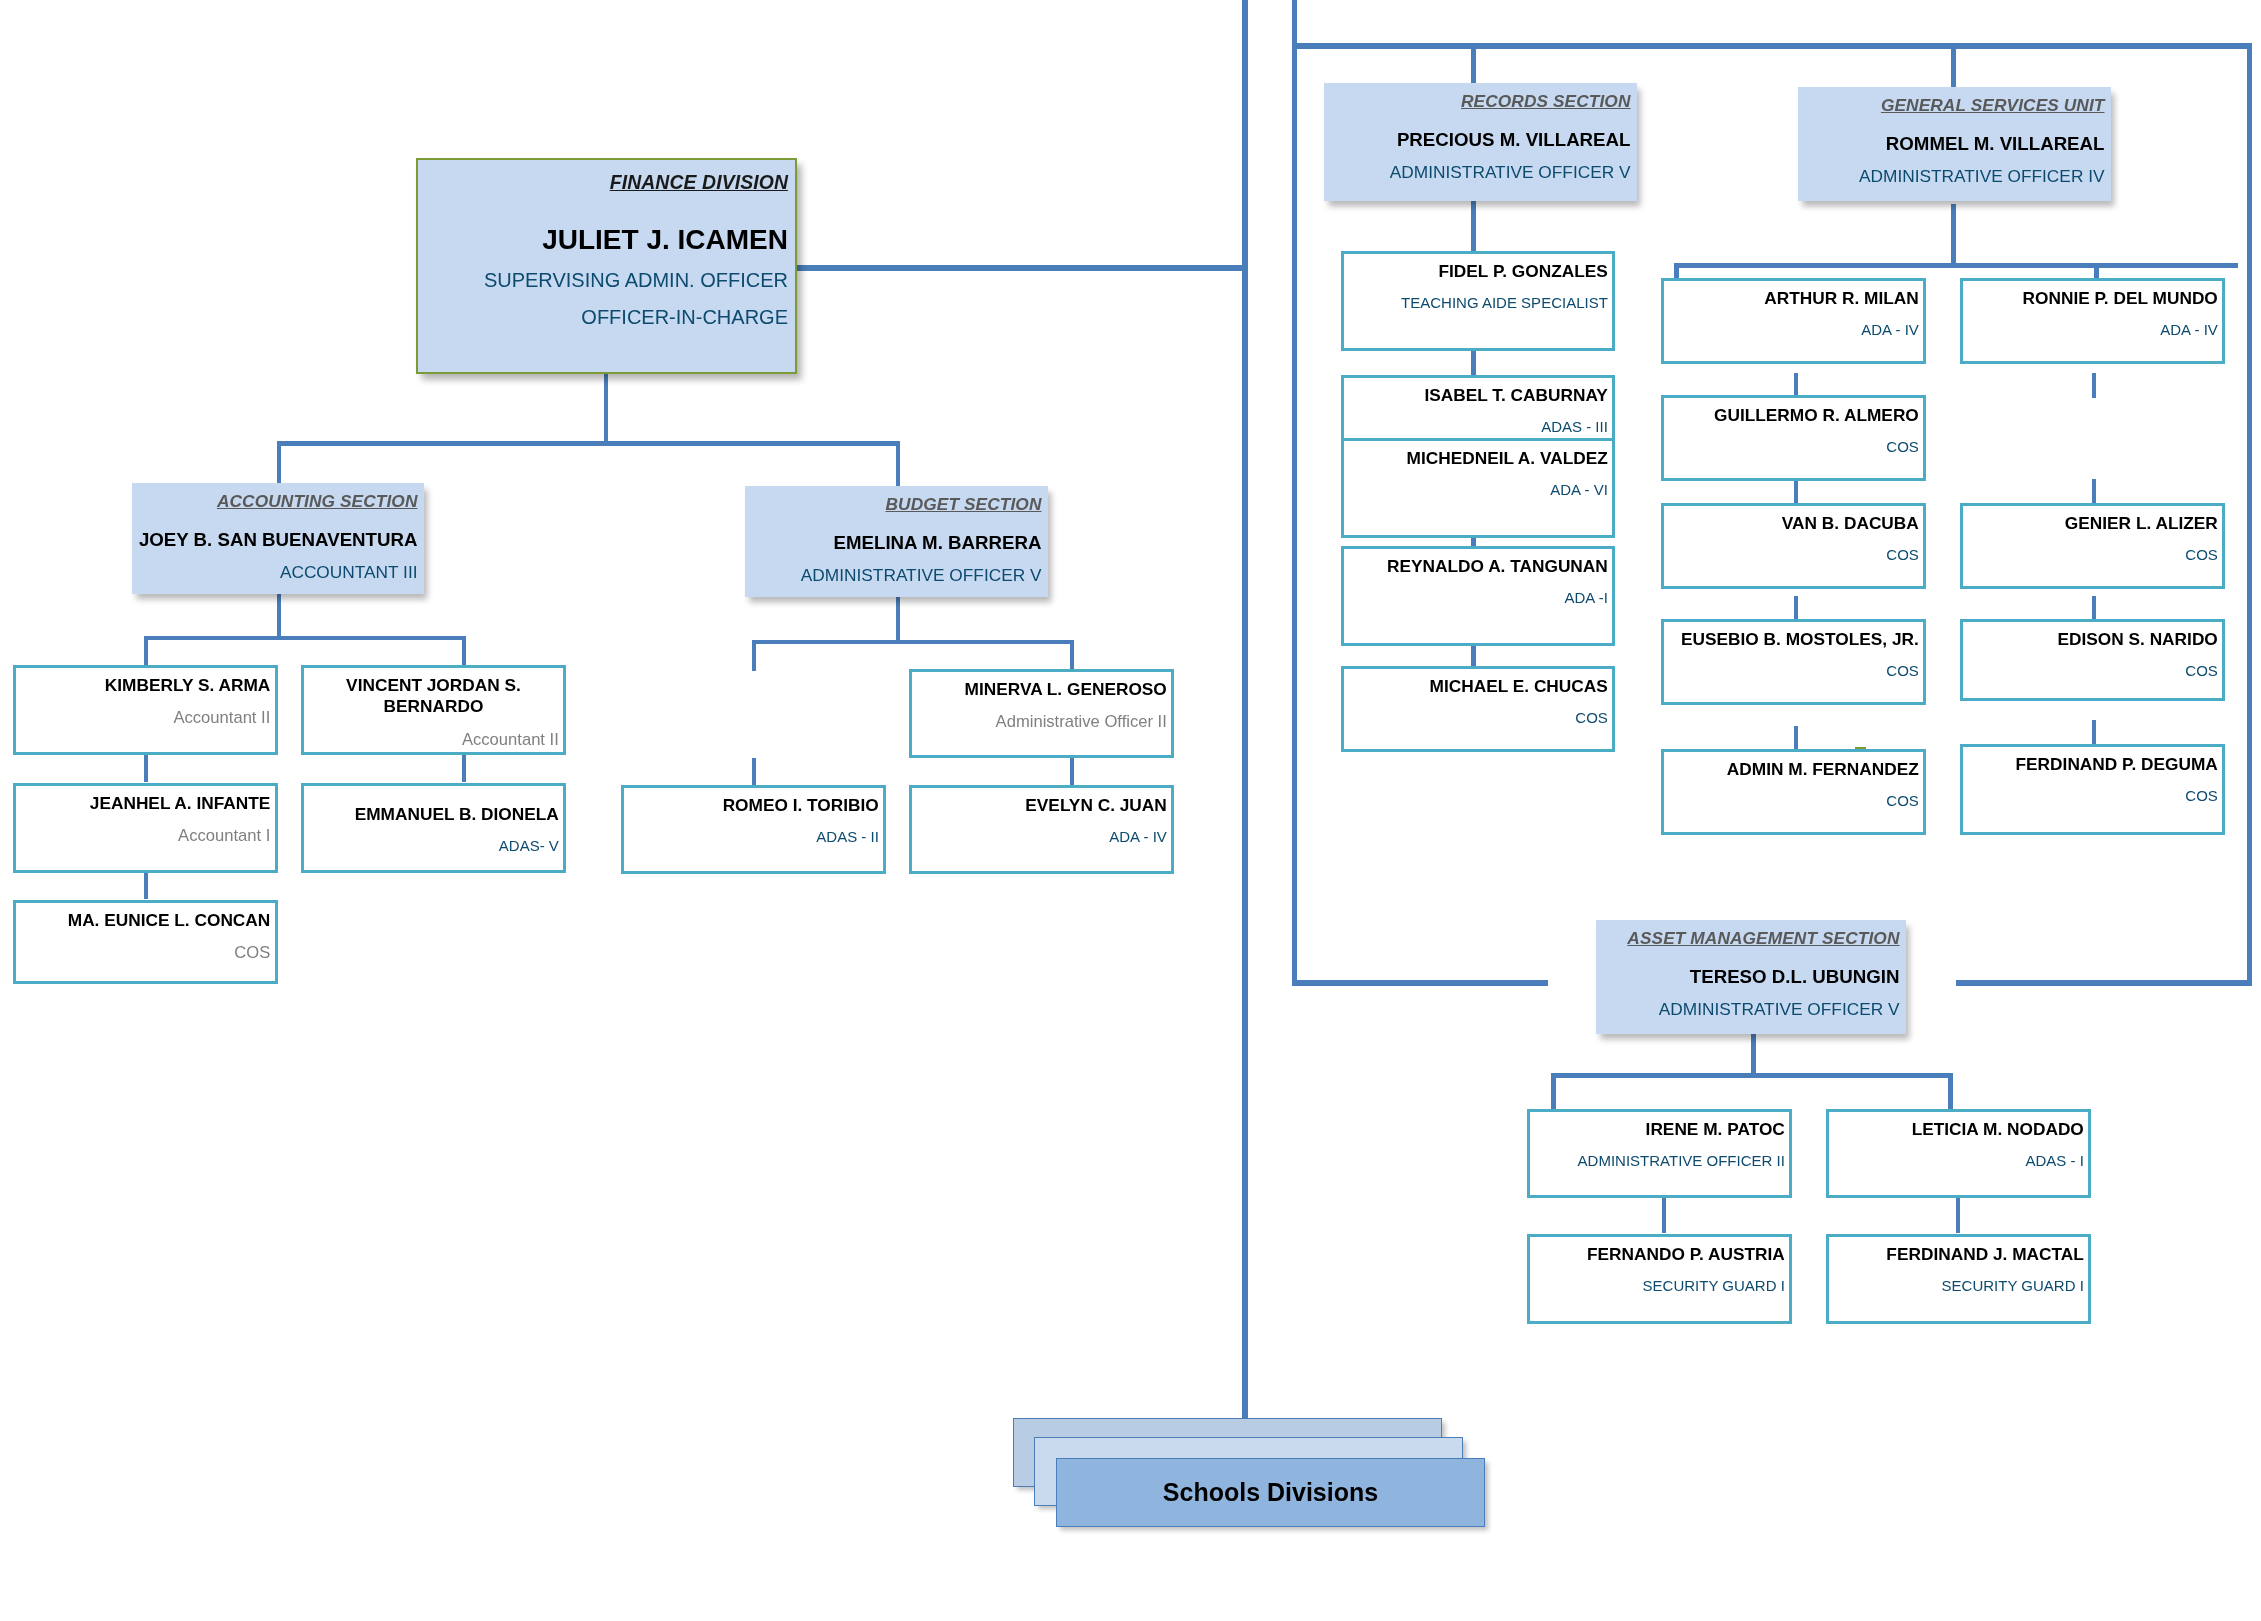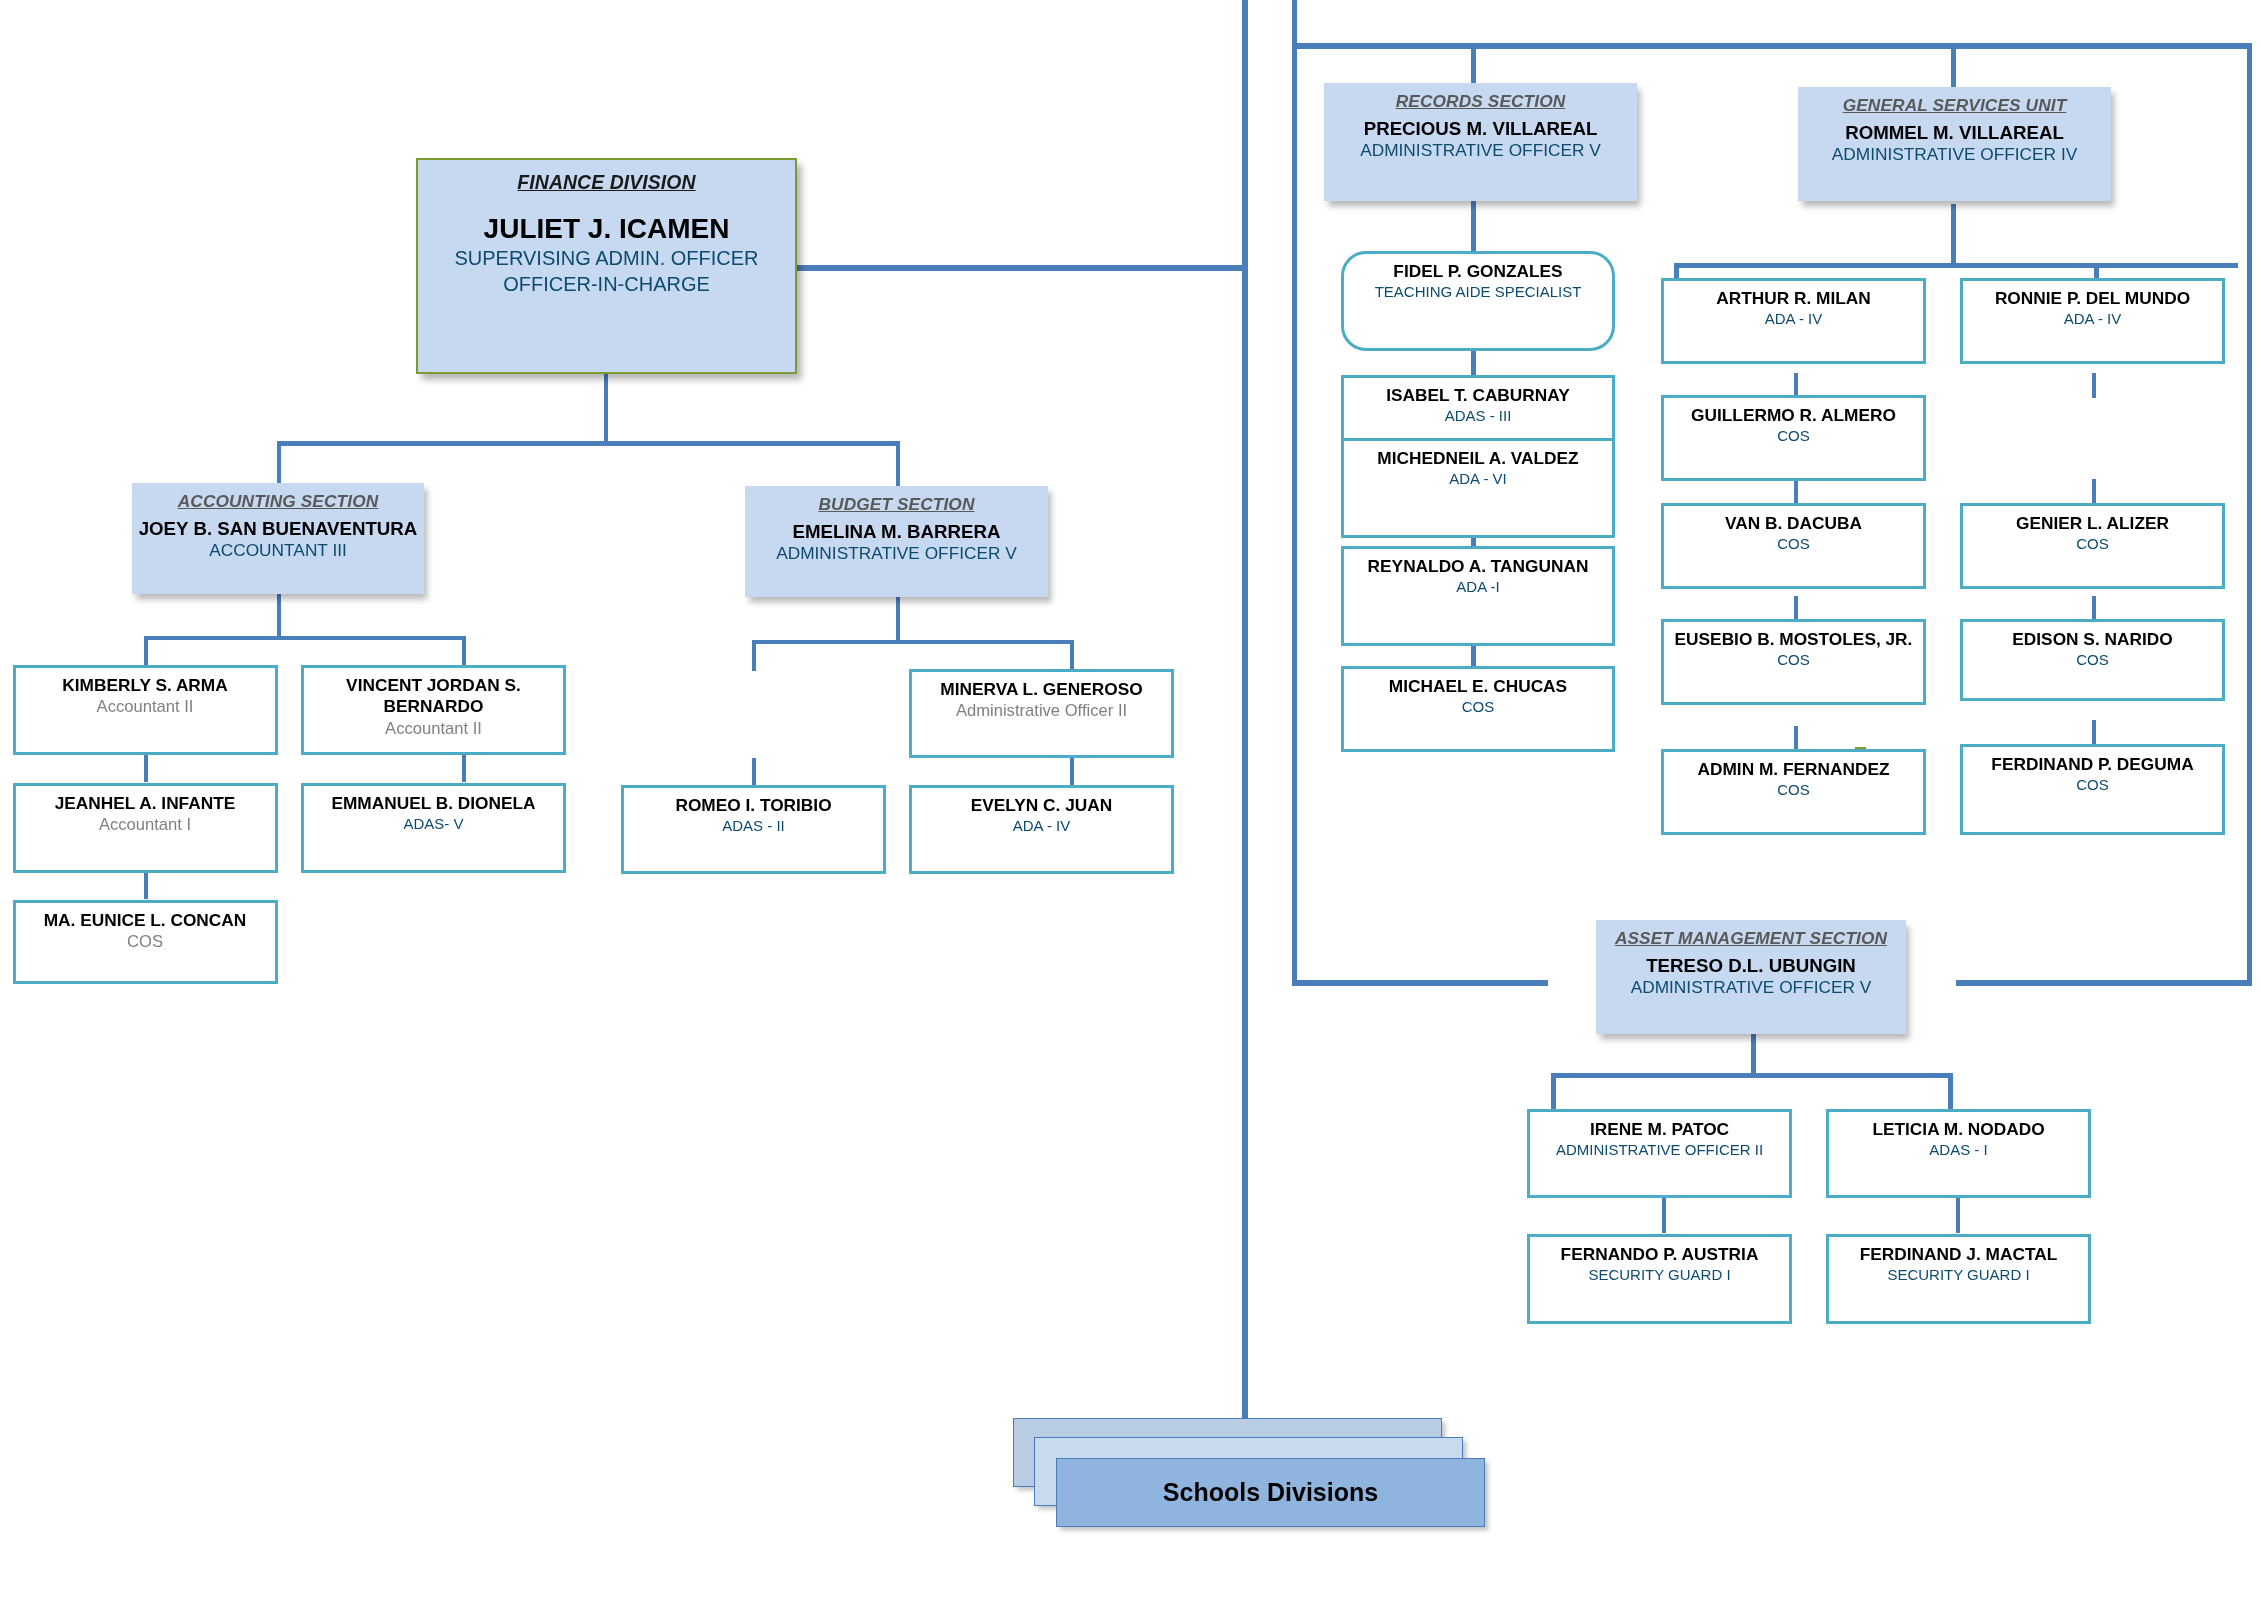--- a/index.html
+++ b/index.html
@@ -19,24 +19,25 @@
   .ln{position:absolute;background:#4a7ebb;}
   .ln.v{width:4.8px;}
   .ln.h{height:4.8px;}
 
   
   .box{
     position:absolute;
     box-sizing:border-box;
     display:flex;
     flex-direction:column;
-    align-items:center;
+    align-items:flex-end;
     justify-content:flex-start;
     text-align:center;
     line-height:1.18;
+    gap:11px;
   }
 
   
   .box.mgr{
     background:#c6d9f1;
     border:0.7px solid #c6d9f1;
     box-shadow:4.2px 5.5px 6.2px rgba(0,0,0,0.28);
     padding:7px 5.5px 7px 5.5px;
   }
   
@@ -236,21 +237,21 @@
     <div class="nm">EVELYN C. JUAN</div>
     <div class="ps">ADA - IV</div>
   </div>
 
   <div class="box mgr" style="left:1324px;top:83px;width:313px;height:118px;">
     <div class="sec-title">RECORDS SECTION</div>
     <div class="nm">PRECIOUS M. VILLAREAL</div>
     <div class="ps">ADMINISTRATIVE OFFICER V</div>
   </div>
 
-  <div class="box staff" style="left:1341px;top:251px;width:274px;height:100px;border-radius:25px;">
+  <div class="box staff" style="left:1341px;top:251px;width:274px;height:100px;">
     <div class="nm">FIDEL P. GONZALES</div>
     <div class="ps">TEACHING AIDE SPECIALIST</div>
   </div>
   <div class="box staff" style="left:1341px;top:375px;width:274px;height:82px;">
     <div class="nm">ISABEL T. CABURNAY</div>
     <div class="ps">ADAS - III</div>
   </div>
   <div class="box staff" style="left:1341px;top:438px;width:274px;height:100px;">
     <div class="nm">MICHEDNEIL A. VALDEZ</div>
     <div class="ps">ADA - VI</div>

